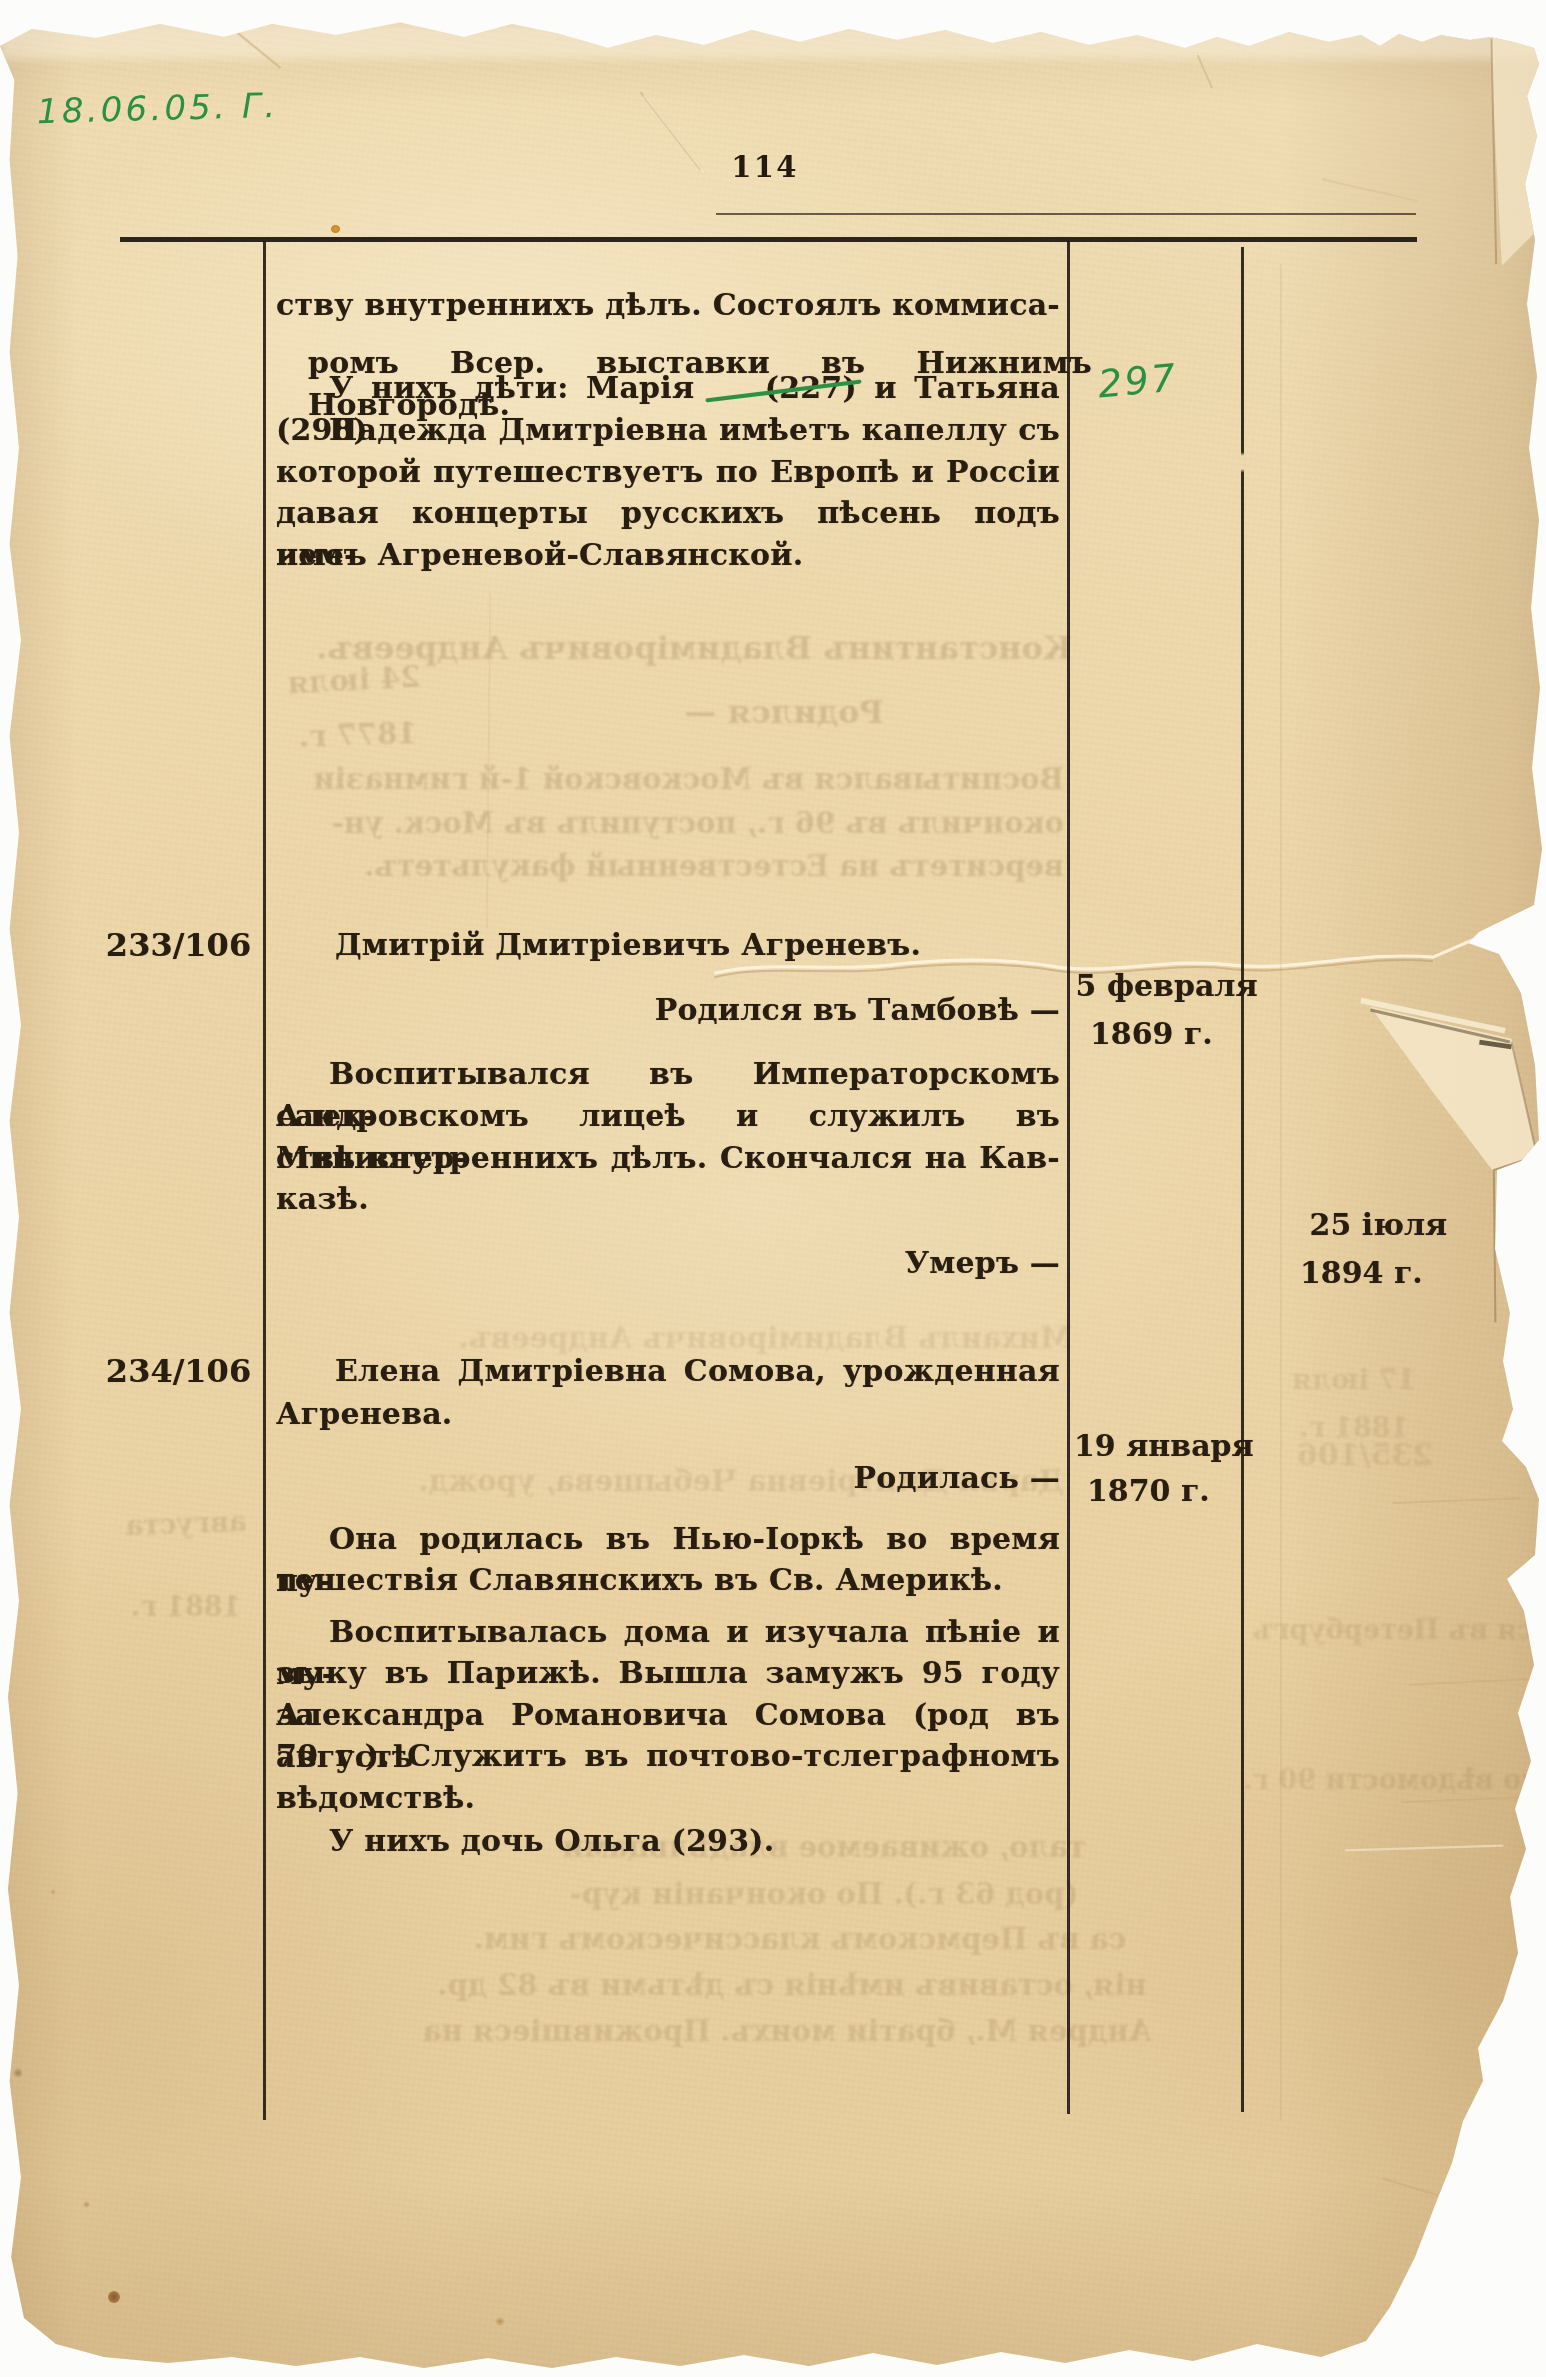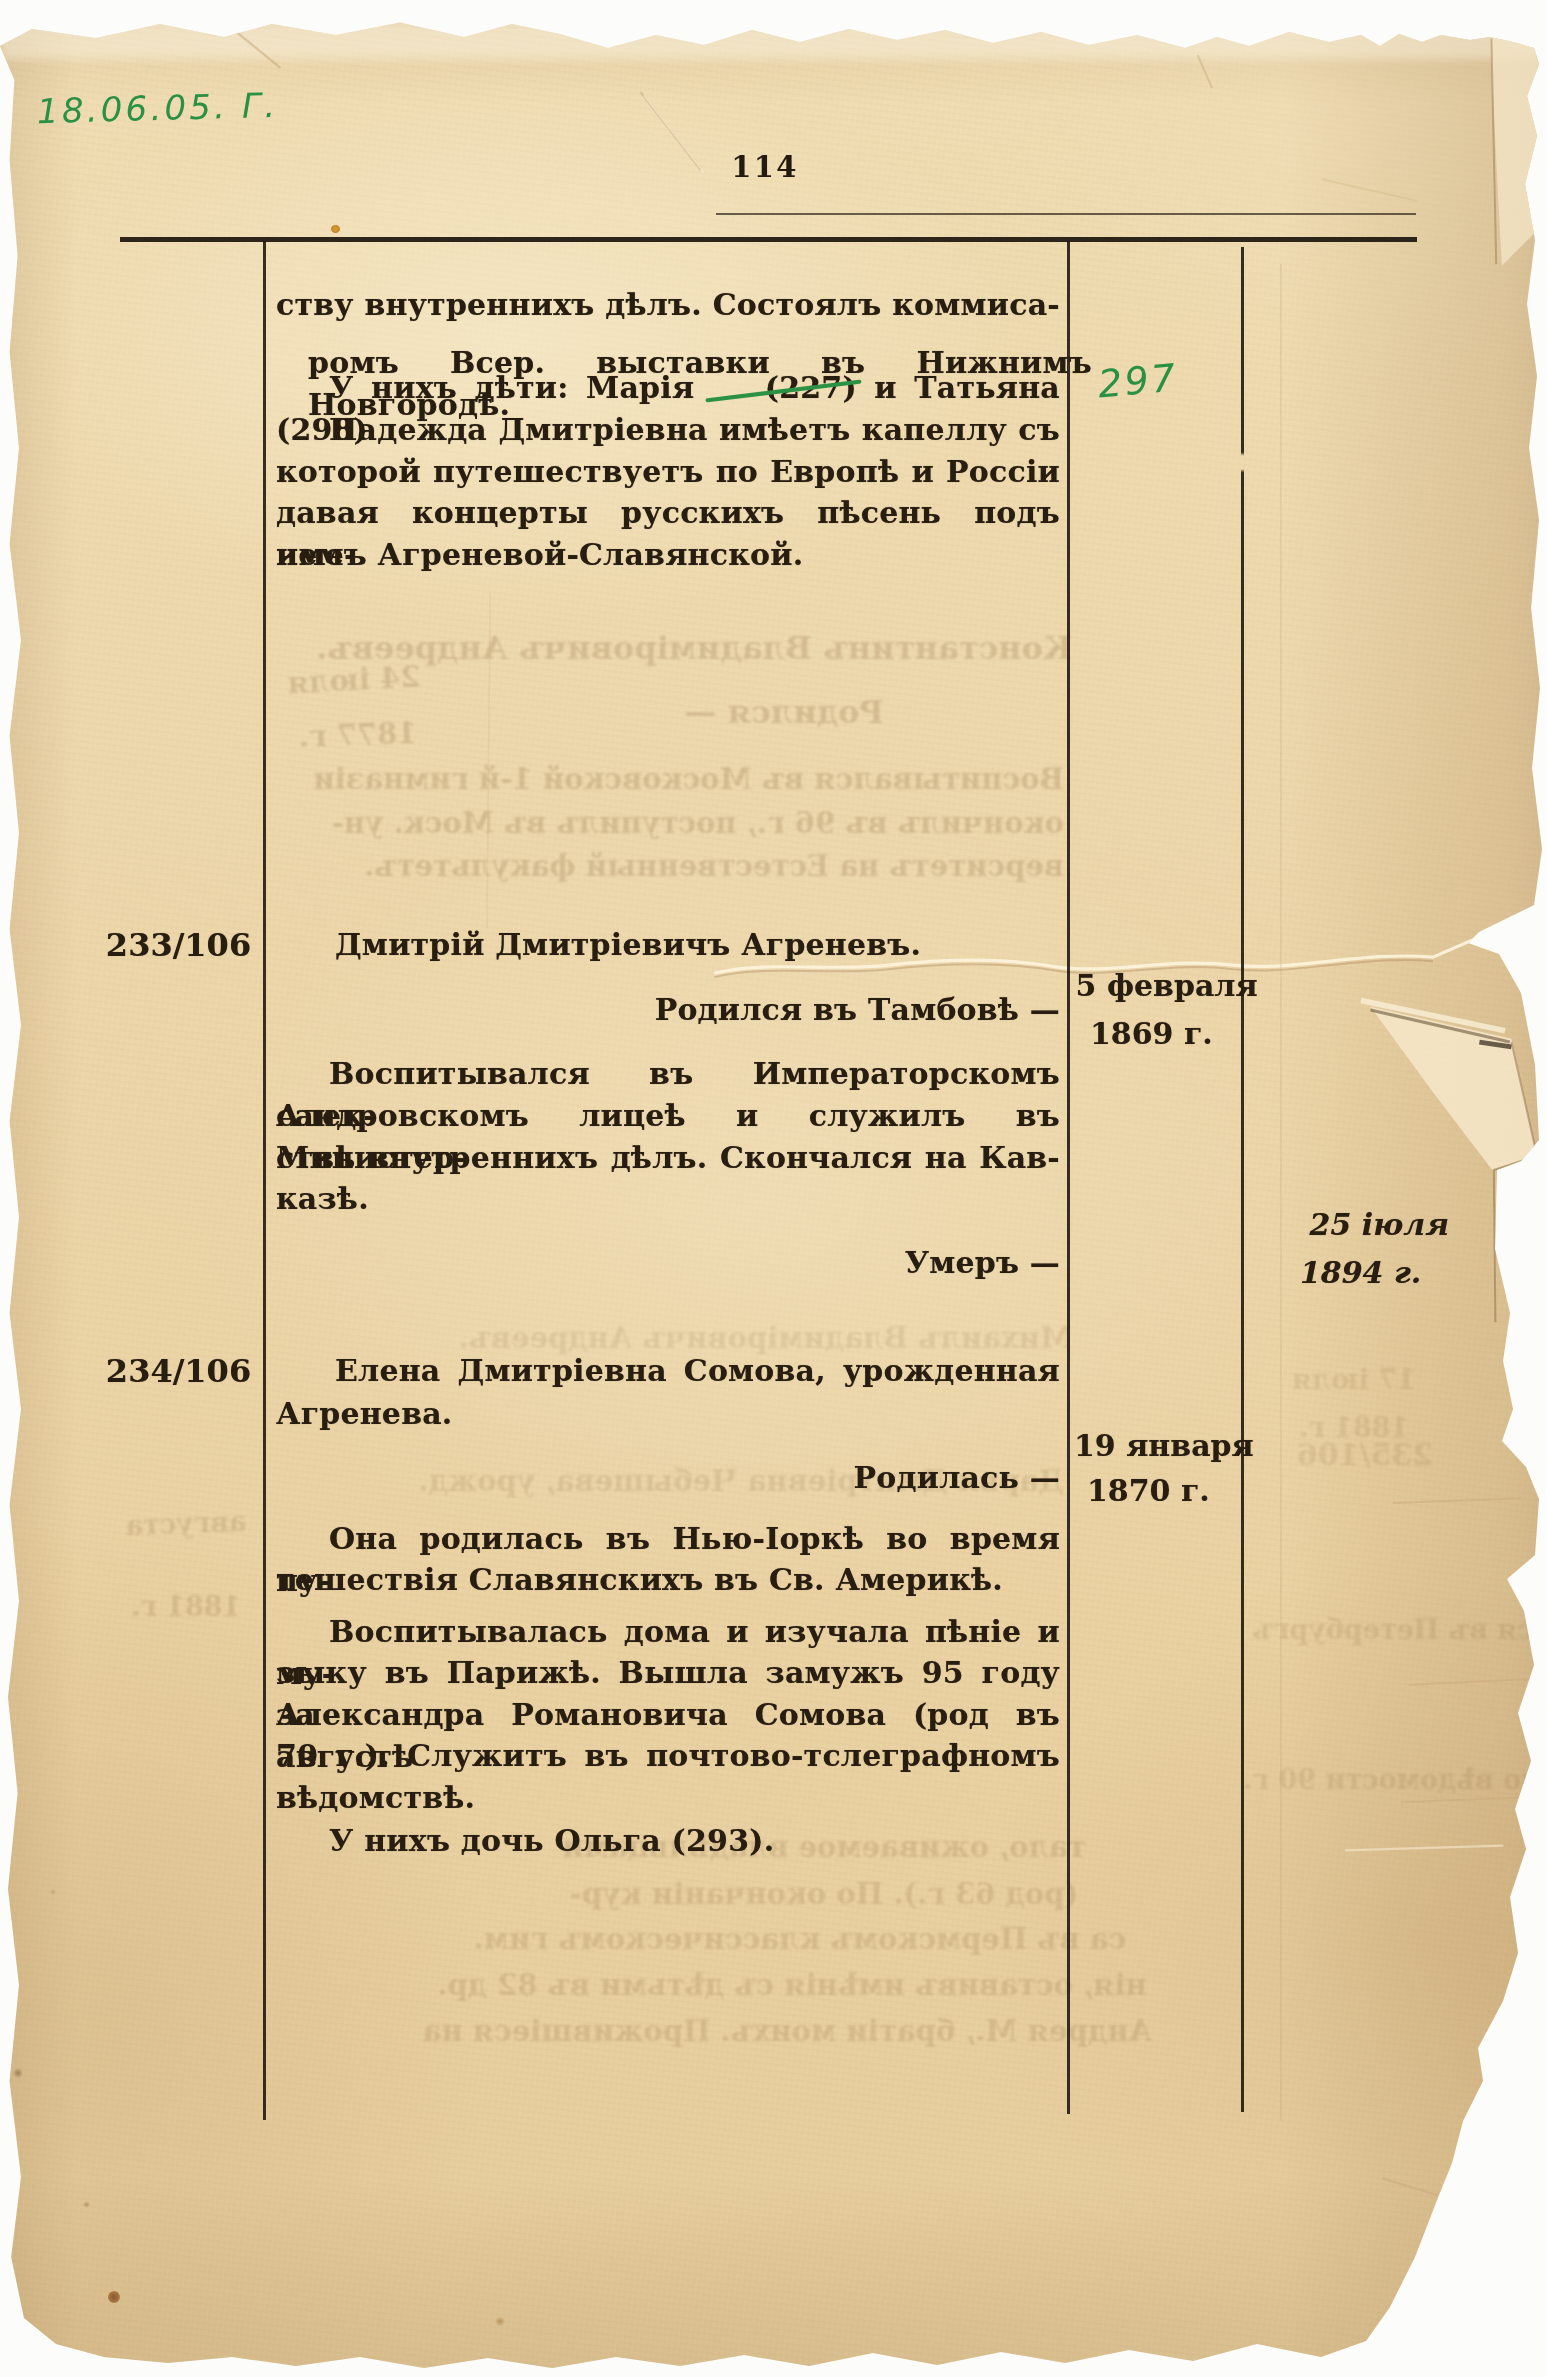--- a/index.html
+++ b/index.html
@@ -172,21 +172,21 @@
     <div class="tl ind" style="top:924px;text-indent:59px;">Дмитрій Дмитріевичъ Агреневъ.</div>
     <div class="datecell" style="left:1074px;top:962px;width:164px;">
       <div style="padding-left:1.6px;">5 февраля</div>
       <div style="padding-left:16px;">1869 г.</div>
     </div>
     <div class="tl just ind" style="top:1053px;">Воспитывался въ Императорскомъ Алек-</div>
     <div class="tl just" style="top:1137px;">ствѣ внутреннихъ дѣлъ. Скончался на Кав-</div>
     <div class="tl just" style="top:1095px;">сандровскомъ лицеѣ и служилъ въ Министер-</div>
     <div class="tl" style="top:1178px;">казѣ.</div>
     <div class="tl right" style="top:1242px;">Умеръ —</div>
-    <div class="datecell" style="left:1300px;top:1201px;width:176px;font-style:italic;">
+    <div class="datecell" style="left:1300px;top:1201px;width:176px;">
       <div style="padding-left:9.6px;">25 іюля</div>
       <div>1894 г.</div>
     </div>
 
     <div class="num" style="top:1350px;">234/106</div>
     <div class="tl just ind" style="top:1350px;text-indent:59px;">Елена Дмитріевна Сомова, урожденная</div>
     <div class="tl" style="top:1393px;">Агренева.</div>
     <div class="tl right" style="top:1457px;">Родилась —</div>
     <div class="datecell" style="left:1074px;top:1423px;width:164px;">
       <div style="height:45px;line-height:45px;">19 января</div>

